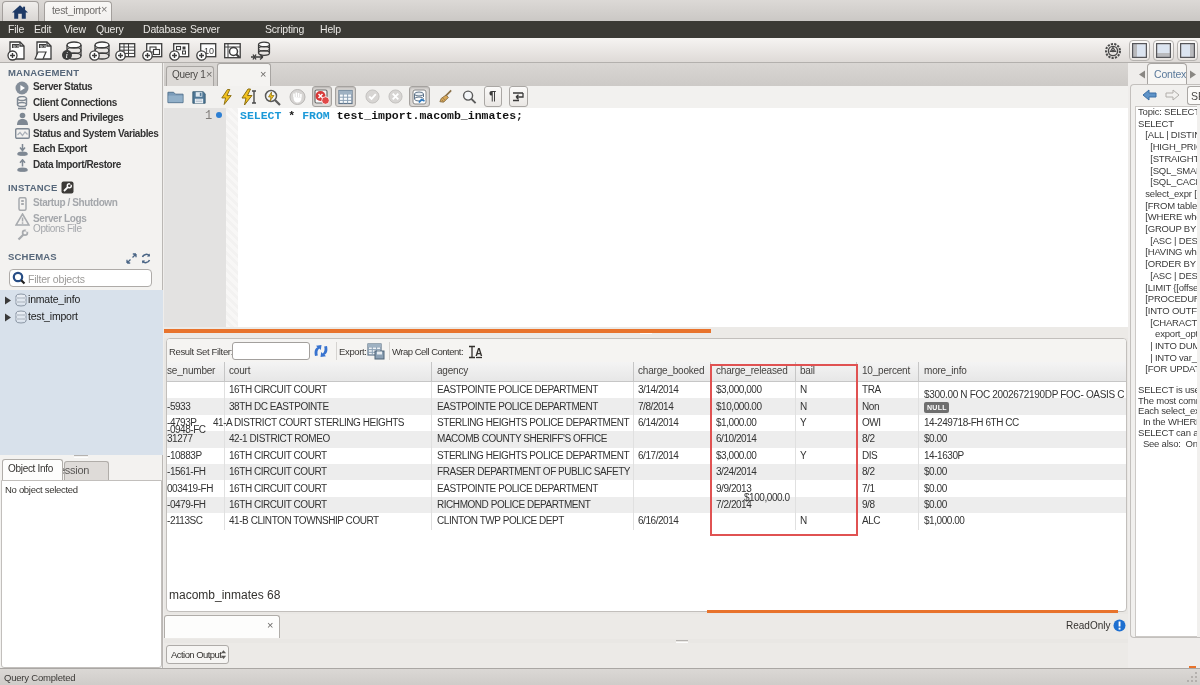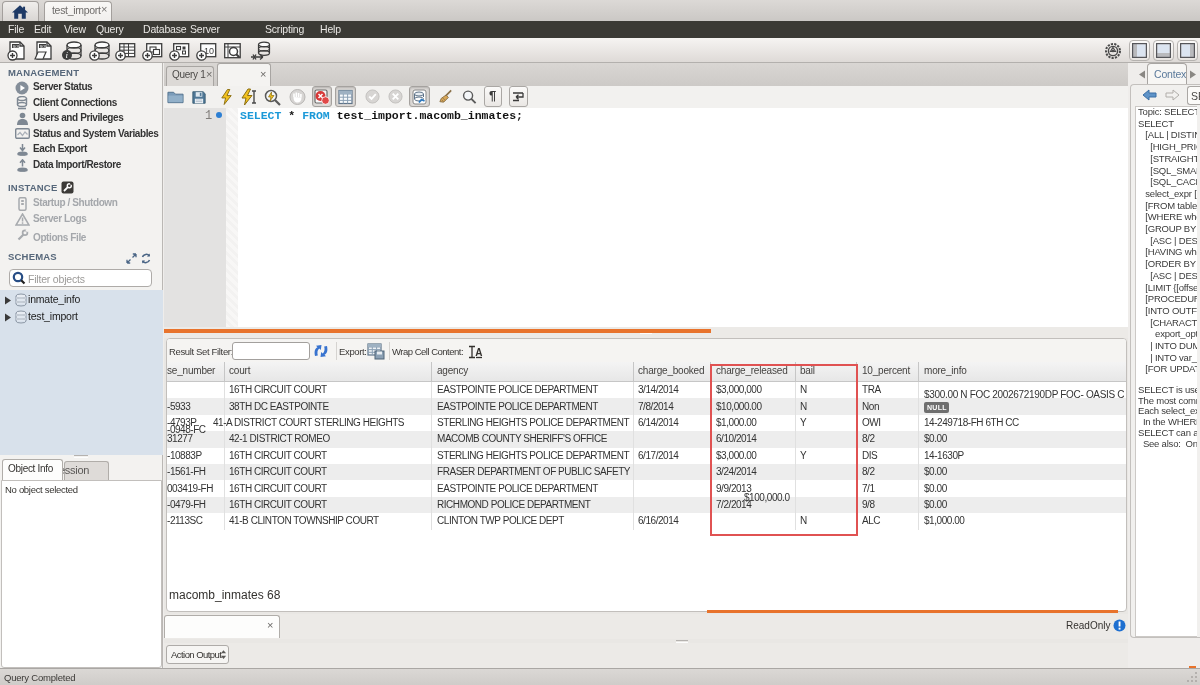--- a/index.html
+++ b/index.html
@@ -193,21 +193,21 @@
     <path d="M7.5 1 L14 12 L1 12 Z" fill="none" stroke="#a7aaae" stroke-width="1.5"></path>
     <rect x="6.8" y="4.5" width="1.5" height="4" fill="#a7aaae"></rect>
     <rect x="6.8" y="9.3" width="1.5" height="1.5" fill="#a7aaae"></rect>
   </svg>
 <div class="txt" style="left:33px;top:212.5px;font-size:10px;letter-spacing:-0.4px;font-weight:bold;color:#a4a7ab;">Server Logs</div>
 <svg class="abs" style="left:16px;top:228px;" width="13" height="14" viewBox="0 0 13 14">
     <path d="M2.5 11.5 L7.3 6.7" stroke="#a7aaae" stroke-width="2.2"></path>
     <circle cx="9" cy="4.8" r="2.4" fill="none" stroke="#a7aaae" stroke-width="1.7"></circle>
     <path d="M10.3 3.4 L12.2 1.6" stroke="#f3f2f0" stroke-width="2.4"></path>
   </svg>
-<div class="txt" style="left:33px;top:232px;font-size:10px;letter-spacing:-0.4px;font-weight:bold;color:#a4a7ab;">Options File</div>
+<div class="txt" style="left:33px;top:223px;font-size:10px;letter-spacing:-0.4px;font-weight:normal;color:#a4a7ab;">Options File</div>
 
 <svg class="abs" style="left:126px;top:253px;" width="11" height="11" viewBox="0 0 11 11">
     <path d="M1 10 L4.5 6.5 M1 10 L1 6.8 M1 10 L4.2 10 M10 1 L6.5 4.5 M10 1 L10 4.2 M10 1 L6.8 1" stroke="#4a6585" stroke-width="1.3" fill="none"></path>
   </svg>
 <svg class="abs" style="left:140px;top:253px;" width="12" height="11" viewBox="0 0 12 11">
     <path d="M2.5 4 a4 4 0 0 1 7-1 M9.5 7 a4 4 0 0 1 -7 1" stroke="#4a6585" stroke-width="1.5" fill="none"></path>
     <path d="M9.8 0.5 L9.8 3.5 L6.8 3.5 Z" fill="#4a6585"></path>
     <path d="M2.2 10.5 L2.2 7.5 L5.2 7.5 Z" fill="#4a6585"></path>
   </svg>
 

